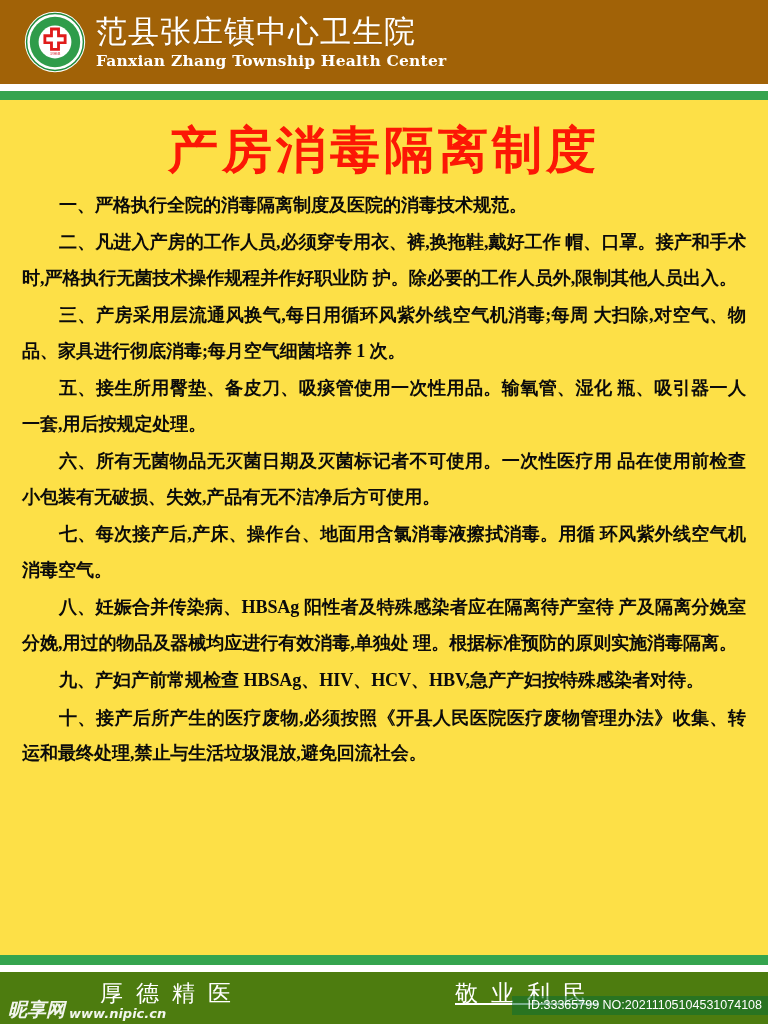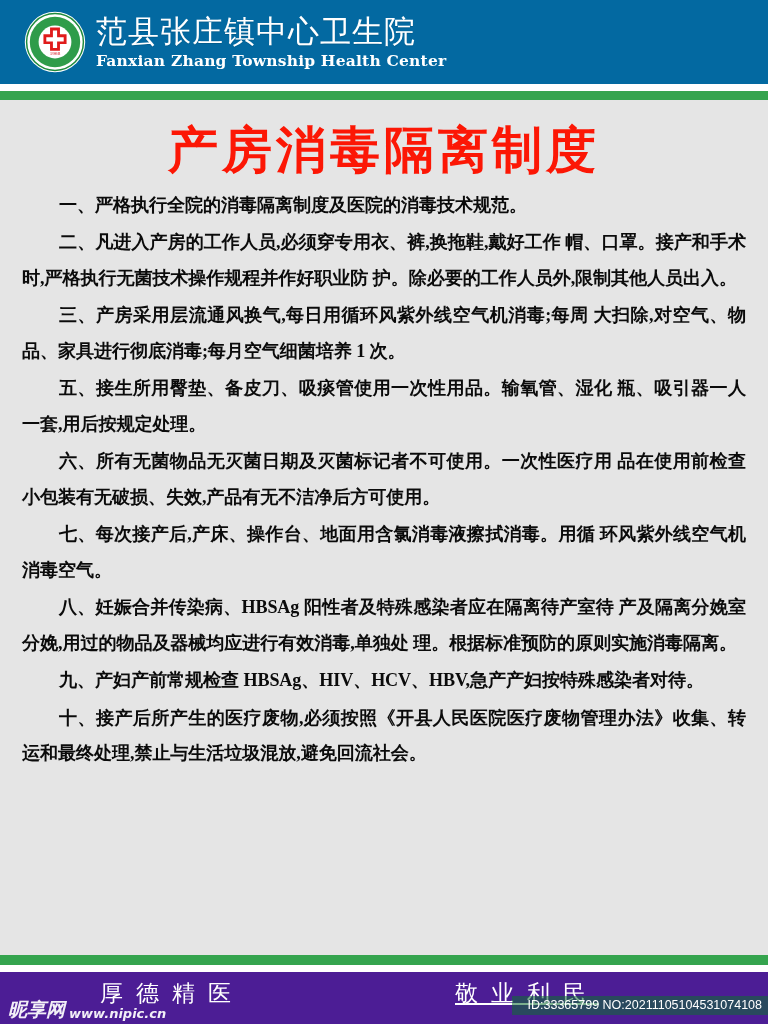--- a/index.html
+++ b/index.html
@@ -8,21 +8,21 @@
     width:768px;height:1024px;
     background:#ffffff;
     font-family:"DejaVu Sans","Liberation Sans",sans-serif;
     overflow:hidden;
     position:relative;
   }
   .poster{width:768px;height:1024px;position:relative;background:#fff;display:flex;flex-direction:column;}
 
   
   .header{
-    background:#0369a1;
+    background:#a16207;
     height:84px;
     position:relative;
     display:flex;
     align-items:center;
     flex:0 0 auto;
   }
   .logo-wrap{
     margin-left:24px;
     width:62px;height:62px;
     flex:0 0 auto;
@@ -53,21 +53,21 @@
     letter-spacing:.2px;
     margin-top:6px;
     white-space:nowrap;
   }
   .band-gap{height:7px;background:#ffffff;flex:0 0 auto;}
   .band-thin{height:9px;background:#35a44e;flex:0 0 auto;}
 
   
   .content{
     flex:1 1 auto;
-    background:#e5e5e5;
+    background:#fde047;
     padding:0 22px 0 22px;
     box-sizing:border-box;
     position:relative;
   }
   .doc-title{
     text-align:center;
     color:#fc1705;
     font-family:"DejaVu Sans","Liberation Sans",sans-serif;
     font-weight:700;
     font-size:50px;
@@ -91,21 +91,21 @@
     text-indent:2.05em;
     margin:0 0 2px 0;
     letter-spacing:-0.1px;
     word-break:break-all;
   }
 
   
   .footer-thin{height:10px;background:#35a44e;flex:0 0 auto;}
   .footer-gap{height:7px;background:#ffffff;flex:0 0 auto;}
   .footer{
-    background:#4c1d95;
+    background:#4d7c0f;
     height:52px;
     flex:0 0 auto;
     position:relative;
     display:flex;
     align-items:center;
   }
   .motto{
     color:#ffffff;
     font-family:"DejaVu Serif","Liberation Serif",serif;
     font-size:23px;

